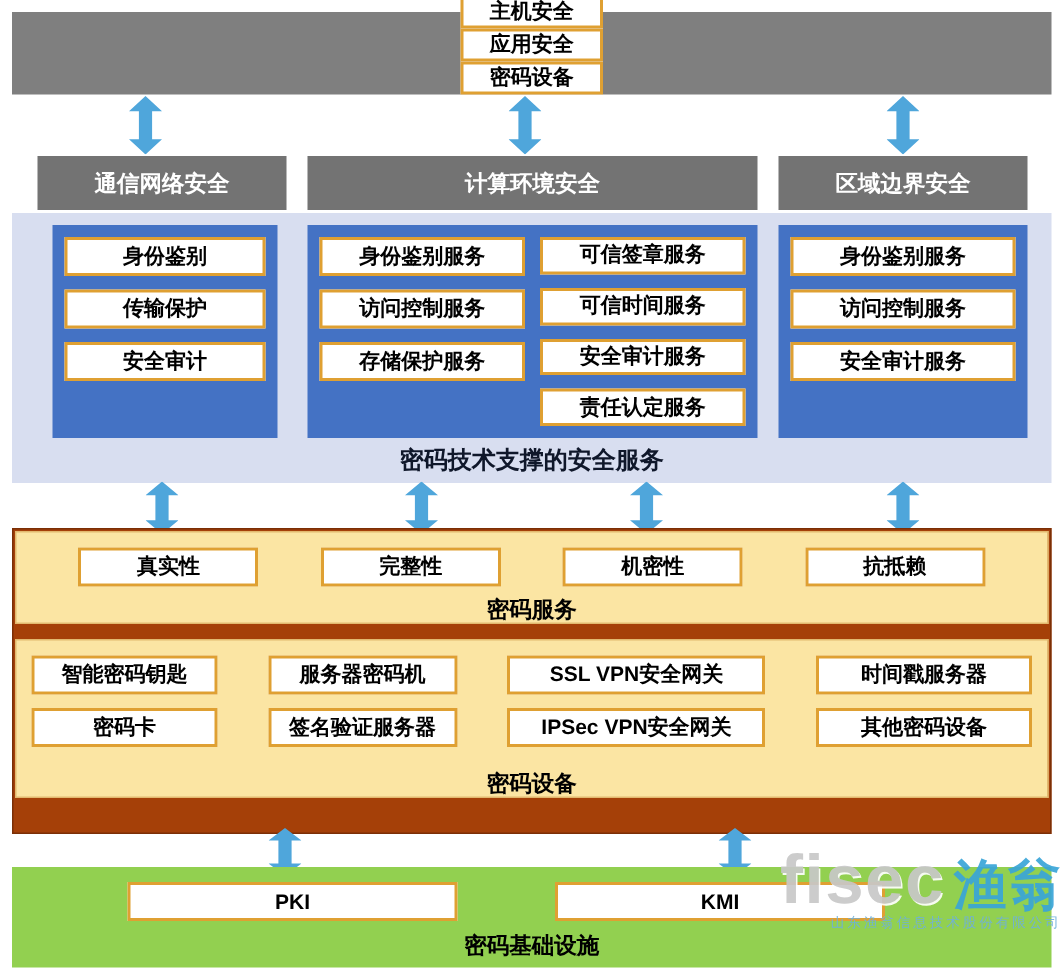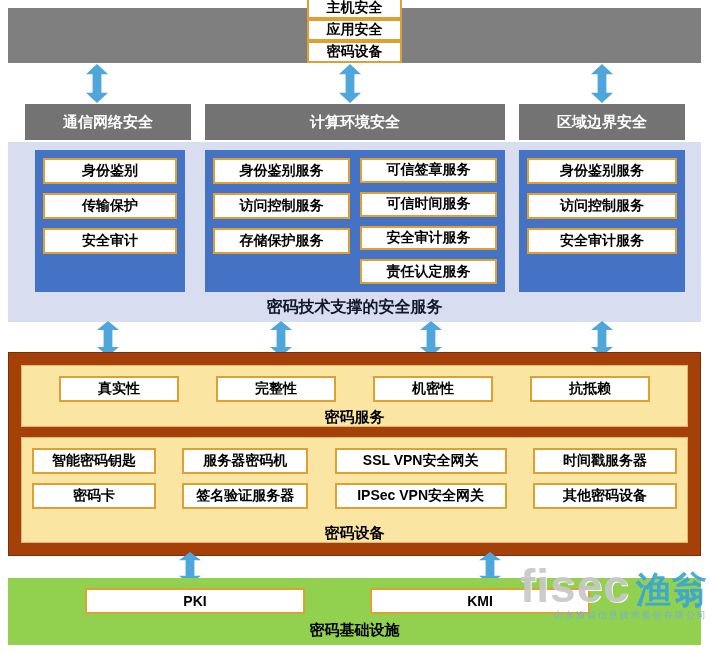--- a/index.html
+++ b/index.html
@@ -71,21 +71,21 @@
     top: 297px; left: 0; width: 100%;
     text-align: center;
     font-size: 16px; font-weight: bold; color: #0f172a;
   }
 
   
   .brown {
     top: 352px; height: 204px;
     background: #A54008;
     border: 1px solid #7B2F06;
-    padding: 12px;
+    padding: 1px;
     display: flex; flex-direction: column; gap: 10px;
   }
   .ypanel {
     background: #FBE5A3;
     border: 1px solid #E2B96F;
     width: 100%;
   }
   .ypanel.services { height: 62px; padding-top: 10px; }
   .ypanel.devices  { height: 106px; padding-top: 10px; display:flex; flex-direction:column; gap:9px; }
 

